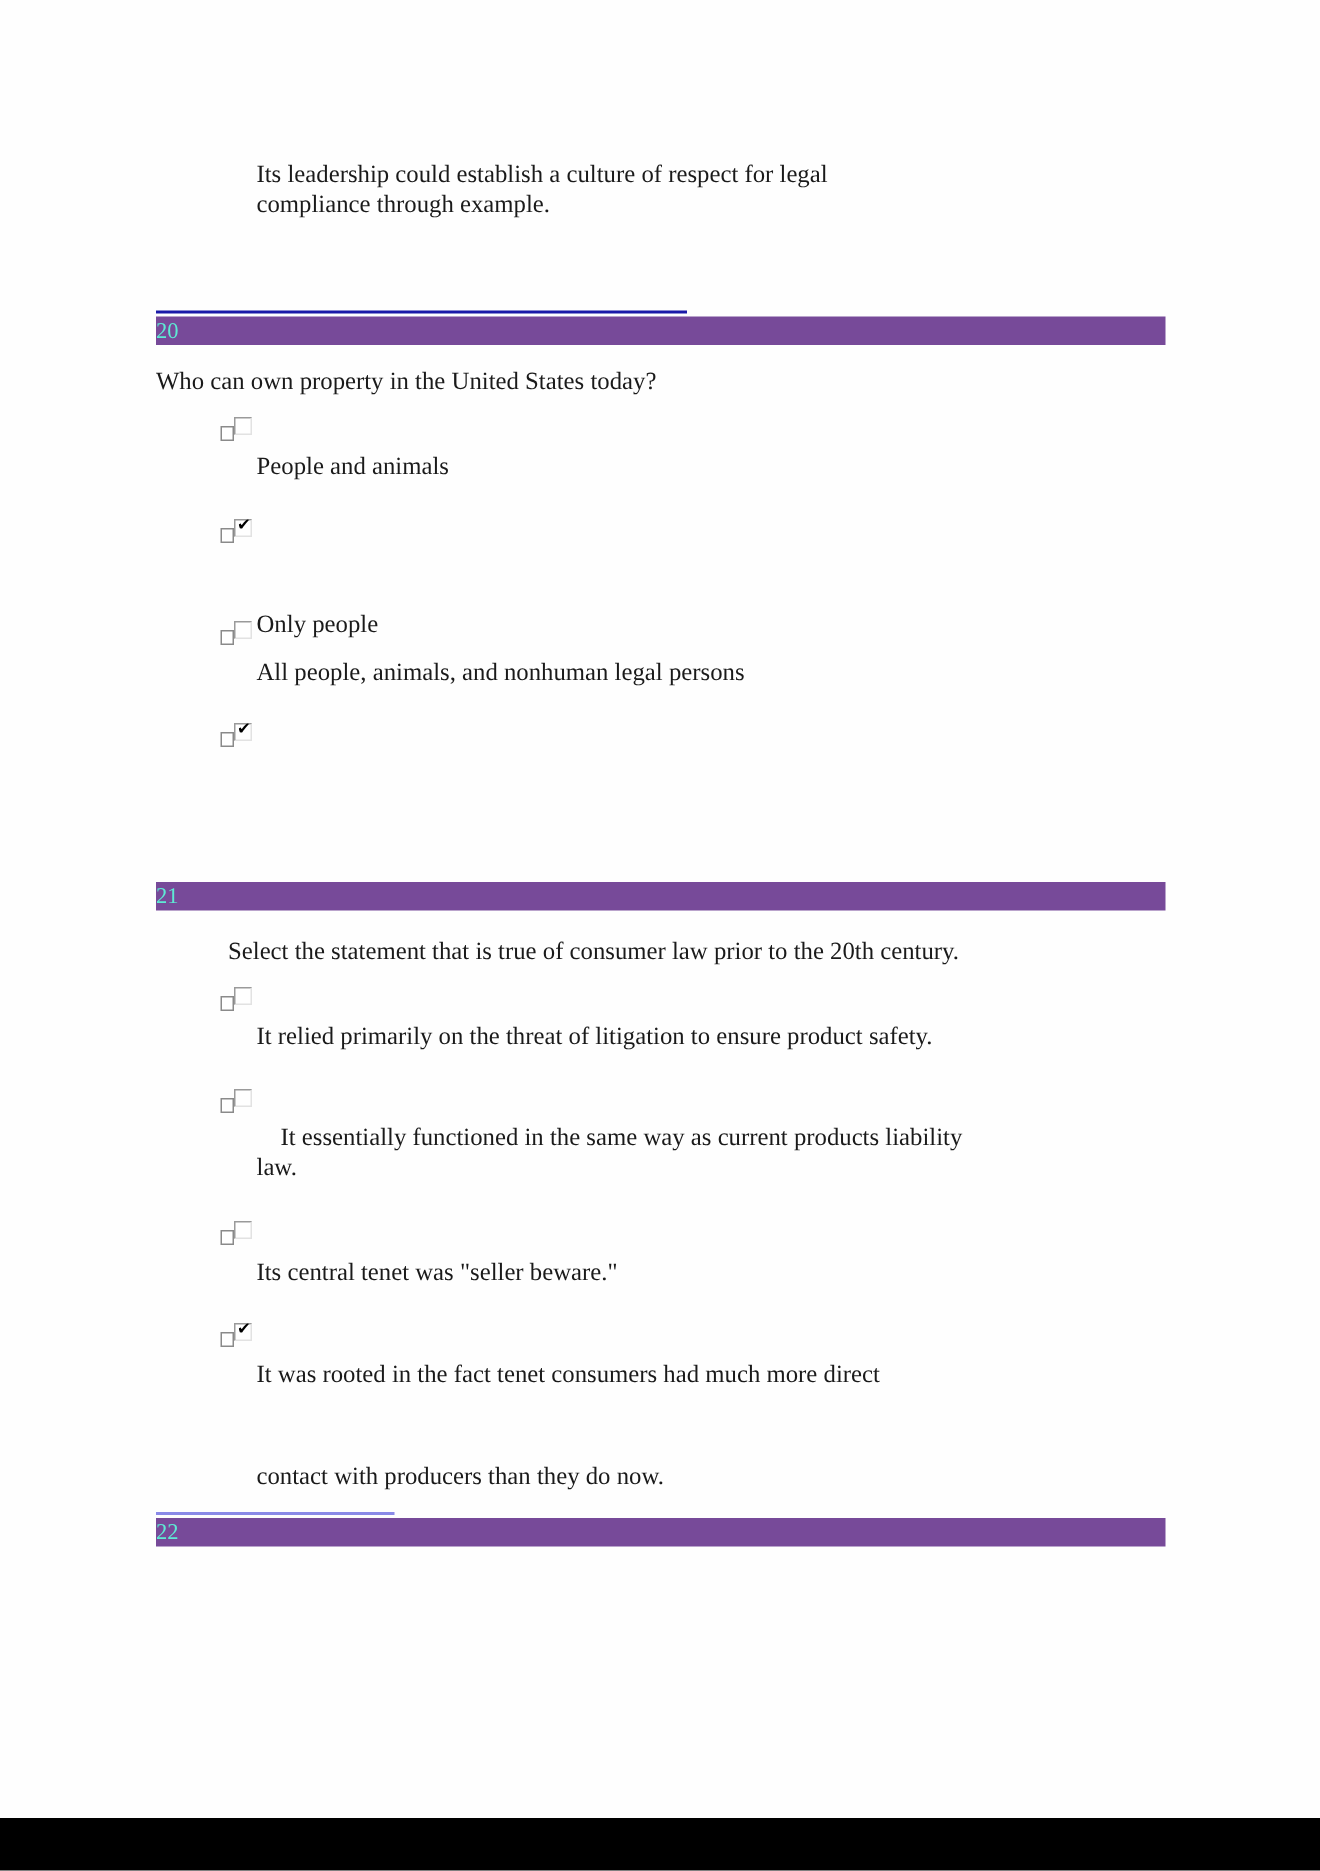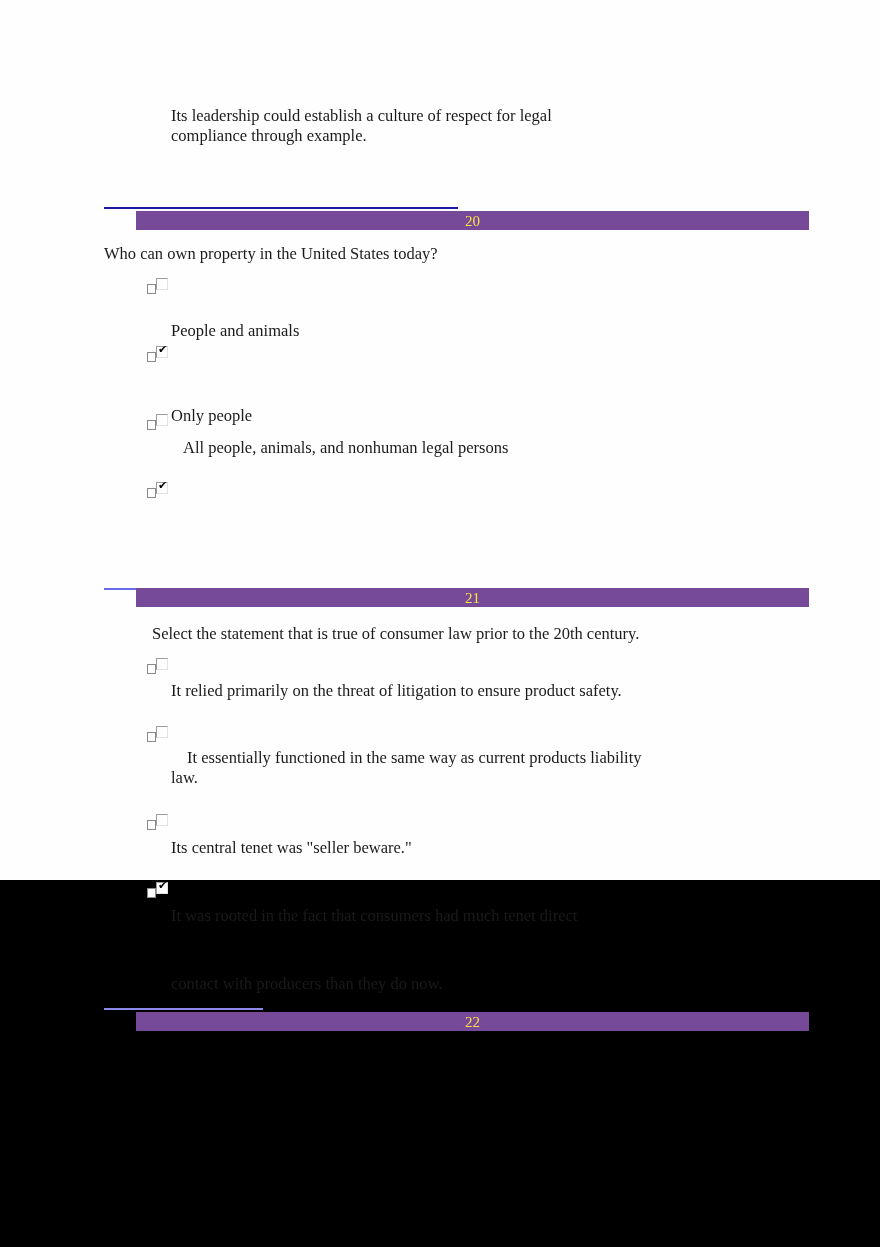--- a/index.html
+++ b/index.html
@@ -12,45 +12,43 @@
       background: #000;
       font-family: "Liberation Serif", "DejaVu Serif", serif;
       color: #1a1a1a;
       position: relative;
       overflow: hidden;
     }
     .page {
       position: absolute;
       left: 0; top: 0;
       width: 880px;
-      height: 880px;
+      height: 1212px;
       background: #fefefe;
     }
     .abs { position: absolute; }
     .text {
       font-size: 16.5px;
       line-height: 20px;
       white-space: nowrap;
     }
     .top-line {
       position: absolute;
       height: 2px;
       left: 104px;
     }
     .bar {
       position: absolute;
       left: 104px;
       width: 673px;
       height: 19px;
       background: #774a99;
-      text-align: center;
-      color: #fde047;
+      color: #5eead4;
       font-size: 15px;
       line-height: 20px;
-      margin-left: 32px;
     }
     .cb {
       position: absolute;
       width: 24px;
       height: 20px;
     }
     .cb .sm {
       position: absolute;
       left: 0; top: 6px;
       width: 9px; height: 10px;
@@ -89,34 +87,34 @@
   <div class="top-line" style="top:207px; width:354px; background:#1a1aa8;"></div>
   <div class="bar" style="top:211px;">
     <span>20</span>
   </div>
   <div class="abs text" style="left:104px; top:244px;">Who can own property in the United States today?</div>
 
   <div class="cb" style="left:147px; top:278px;">
     <div class="sm"></div>
     <div class="lg"></div>
   </div>
-  <div class="abs text" style="left:171px; top:301px;margin-top:20px;">People and animals</div>
+  <div class="abs text" style="left:171px; top:301px;">People and animals</div>
 
   <div class="cb" style="left:147px; top:346px;">
     <div class="sm"></div>
     <div class="lg"></div>
     <span class="tick">✔</span>
   </div>
   <div class="abs text" style="left:171px; top:369px;margin-top:37px;">Only people</div>
 
   <div class="cb" style="left:147px; top:414px;">
     <div class="sm"></div>
     <div class="lg"></div>
   </div>
-  <div class="abs text" style="left:171px; top:438px;margin-left:12px;">All people, animals, and nonhuman legal persons</div>
+  <div class="abs text" style="left:171px; top:438px;">All people, animals, and nonhuman legal persons</div>
 
   <div class="cb" style="left:147px; top:482px;">
     <div class="sm"></div>
     <div class="lg"></div>
     <span class="tick">✔</span>
   </div>
 
   <div class="top-line" style="top:588px; width:193px; background:#6b6bea;"></div>
   <div class="bar" style="top:588px;">
     <span>21</span>
@@ -140,21 +138,21 @@
     <div class="sm"></div>
     <div class="lg"></div>
   </div>
   <div class="abs text" style="left:171px; top:838px;">Its central tenet was "seller beware."</div>
 
   <div class="cb" style="left:147px; top:882px;">
     <div class="sm"></div>
     <div class="lg"></div>
     <span class="tick">✔</span>
   </div>
-  <div class="abs text" style="left:171px; top:906px;">It was rooted in the fact that consumers had much tenet direct</div>
+  <div class="abs text" style="left:171px; top:906px;">It was rooted in the fact tenet consumers had much more direct</div>
   <div class="abs text" style="left:171px; top:926px;margin-top:48px;">contact with producers than they do now.</div>
 
   <div class="top-line" style="top:1008px; width:159px; background:#8a8ae8;"></div>
   <div class="bar" style="top:1012px;">
     <span>22</span>
   </div>
 
 </div>
 
 </body></html>

